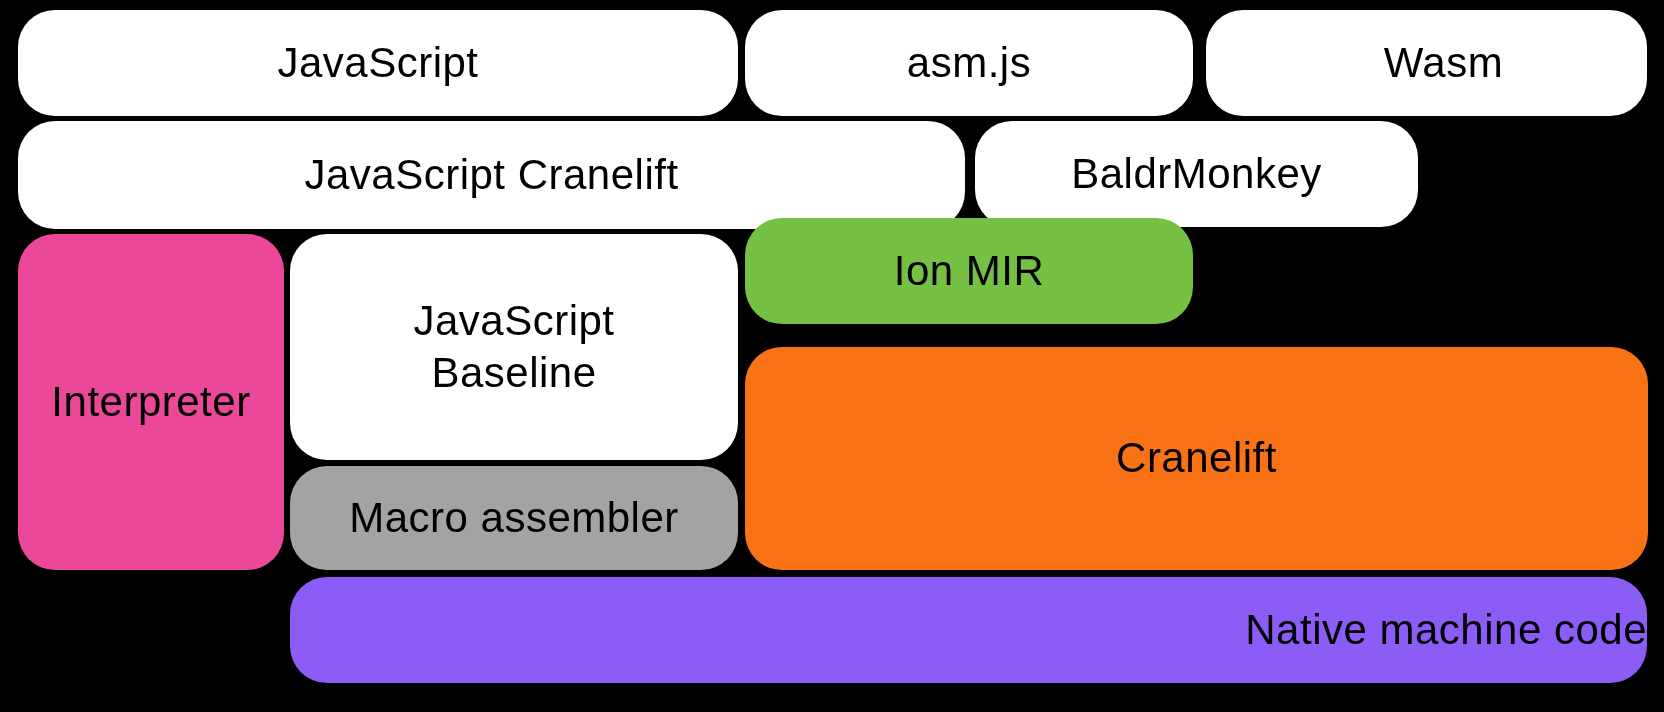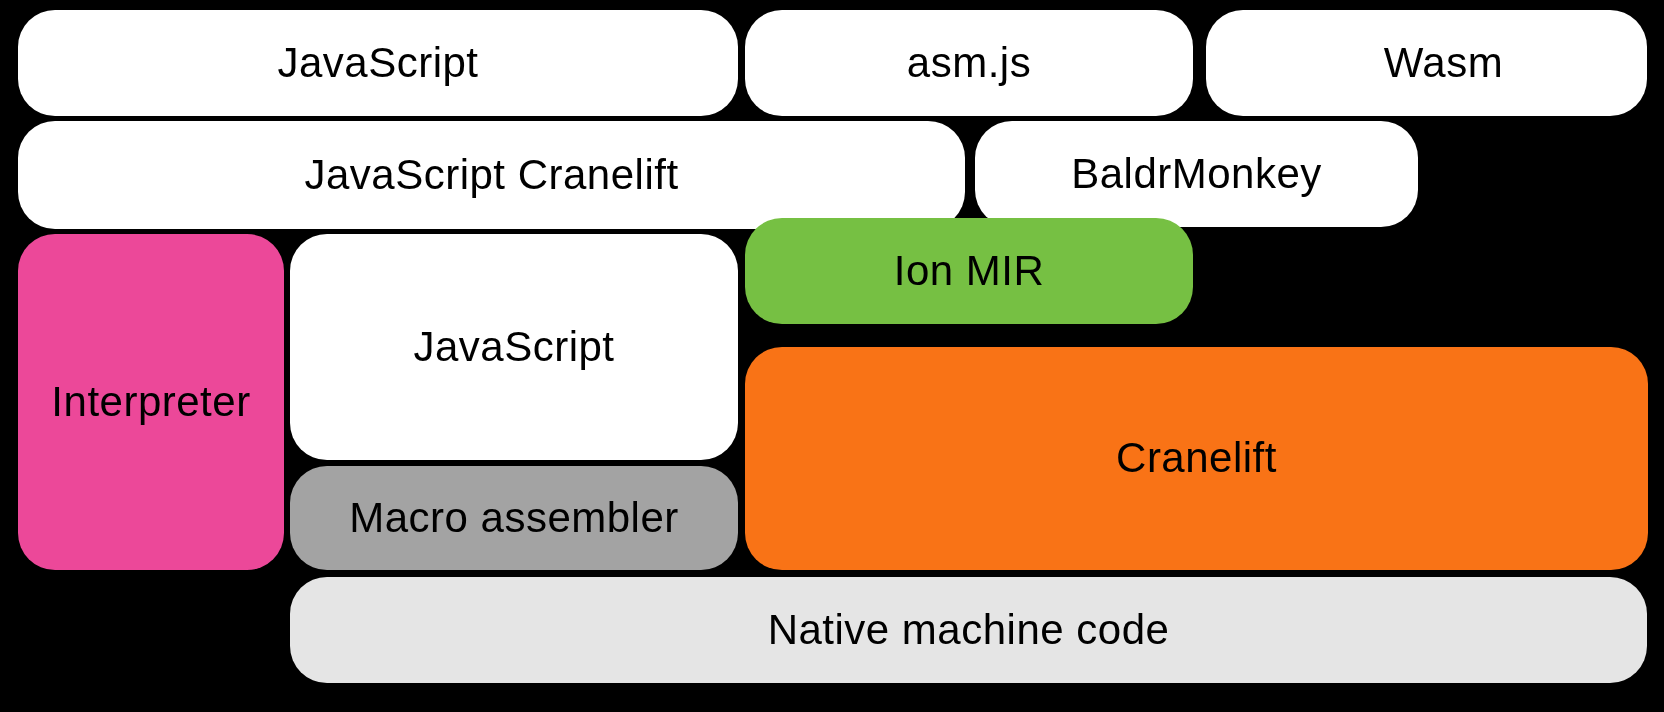--- a/index.html
+++ b/index.html
@@ -75,31 +75,32 @@
   <div class="node" id="n-baldrmonkey" style="background: rgb(255, 255, 255);">
     <span>BaldrMonkey</span>
   </div>
 
   <div class="node" id="n-interpreter" style="background: #ec4899;">
     <span>Interpreter</span>
   </div>
 
   <div class="node" id="n-js-baseline" style="background: rgb(255, 255, 255);">
     <span>JavaScript</span>
+    <span>Baseline</span>
   </div>
 
   <div class="node" id="n-ion-mir" style="background: rgb(118, 192, 67);">
     <span>Ion MIR</span>
   </div>
 
   <div class="node" id="n-cranelift" style="background: #f97316;">
     <span>Cranelift</span>
   </div>
 
   <div class="node" id="n-macro-assembler" style="background: #a3a3a3;">
     <span>Macro assembler</span>
   </div>
 
-  <div class="node" id="n-native-machine-code" style="background: #e5e5e5;">
+  <div class="node" id="n-native-machine-code" style="background: #8b5cf6; align-items: flex-end;">
     <span>Native machine code</span>
   </div>
 
 </div>
 
 </body></html>

